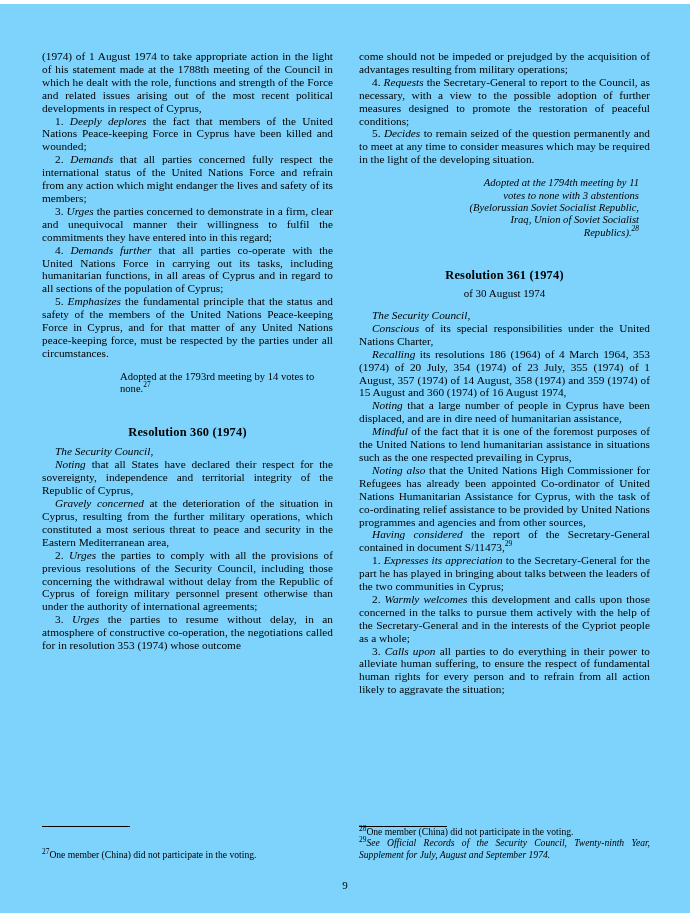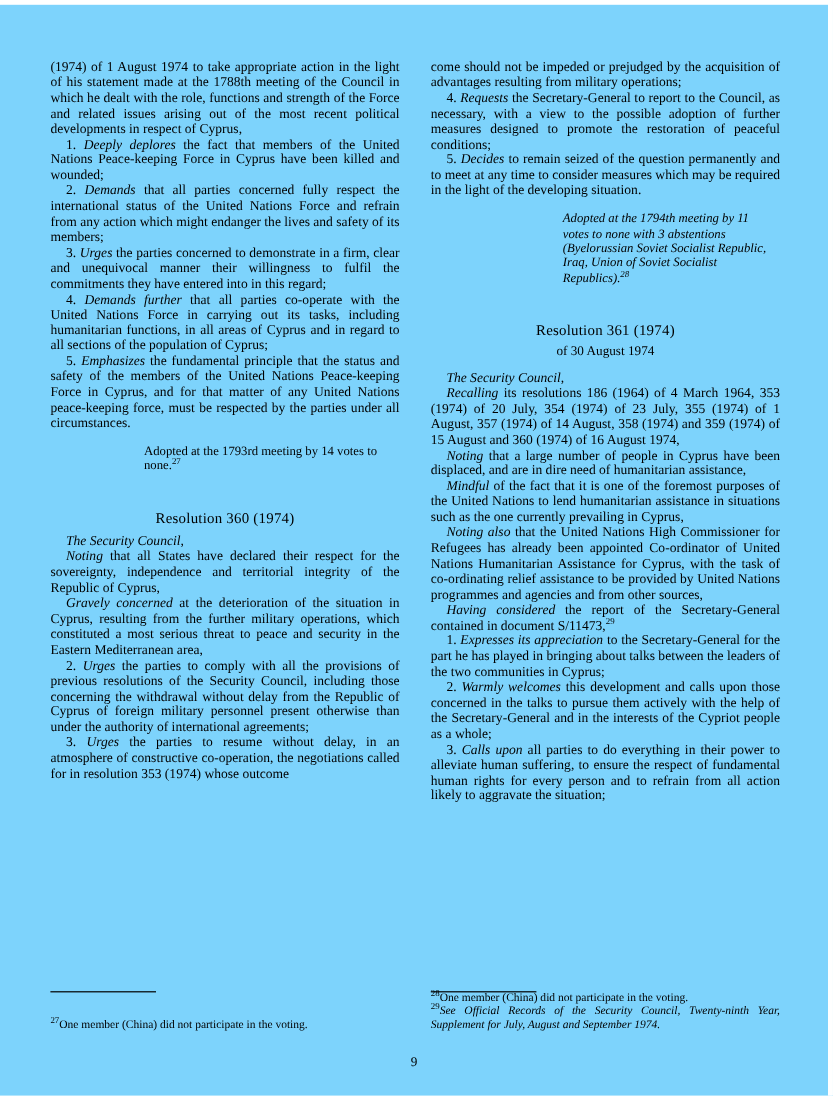--- a/index.html
+++ b/index.html
@@ -58,27 +58,27 @@
     line-height: 12.4px;
     text-align: left;
     text-indent: 0;
   }
   .adopted2 {
     margin-top: 11px;
     margin-left: 110px;
     font-style: italic;
     font-size: 10.6px;
     line-height: 12.4px;
-    text-align: left;
+    text-align: right;
     text-indent: 0;
     width: 170px;
   }
   .res-title {
     text-align: center;
-    font-weight: normal;
+    font-weight: bold;
     font-size: 12.4px;
     text-indent: 0;
     margin-top: 30px;
     letter-spacing: 0.2px;
   }
   .res-date {
     text-align: center;
     font-size: 11px;
     text-indent: 0;
     margin-top: 5px;
@@ -201,27 +201,30 @@
       <p class="adopted2">
         <span>Adopted at the 1794th meeting by 11 votes to none with 3 abstentions (Byelorussian Soviet Socialist Republic, Iraq, Union of Soviet Socialist Republics).</span><sup>28</sup>
       </p>
 
       <p class="res-title">Resolution 361 (1974)</p>
       <p class="res-date">of 30 August 1974</p>
 
       <p class="sc-head">The Security Council,</p>
 
       <p>
+        <span class="it">Conscious</span><span> of its special responsibilities under the United Nations Charter,</span>
+      </p>
+      <p>
         <span class="it">Recalling</span><span> its resolutions 186 (1964) of 4 March 1964, 353 (1974) of 20 July, 354 (1974) of 23 July, 355 (1974) of 1 August, 357 (1974) of 14 August, 358 (1974) and 359 (1974) of 15 August and 360 (1974) of 16 August 1974,</span>
       </p>
       <p>
         <span class="it">Noting</span><span> that a large number of people in Cyprus have been displaced, and are in dire need of humanitarian assistance,</span>
       </p>
       <p>
-        <span class="it">Mindful</span><span> of the fact that it is one of the foremost purposes of the United Nations to lend humanitarian assistance in situations such as the one currently prevailing in Cyprus,</span>
+        <span class="it">Mindful</span><span> of the fact that it is one of the foremost purposes of the United Nations to lend humanitarian assistance in situations such as the one respected prevailing in Cyprus,</span>
       </p>
       <p>
         <span class="it">Noting also</span><span> that the United Nations High Commissioner for Refugees has already been appointed Co-ordinator of United Nations Humanitarian Assistance for Cyprus, with the task of co-ordinating relief assistance to be provided by United Nations programmes and agencies and from other sources,</span>
       </p>
       <p>
         <span class="it">Having considered</span><span> the report of the Secretary-General contained in document S/11473,</span><sup>29</sup>
       </p>
 
       <p>
         <span>1.</span>

